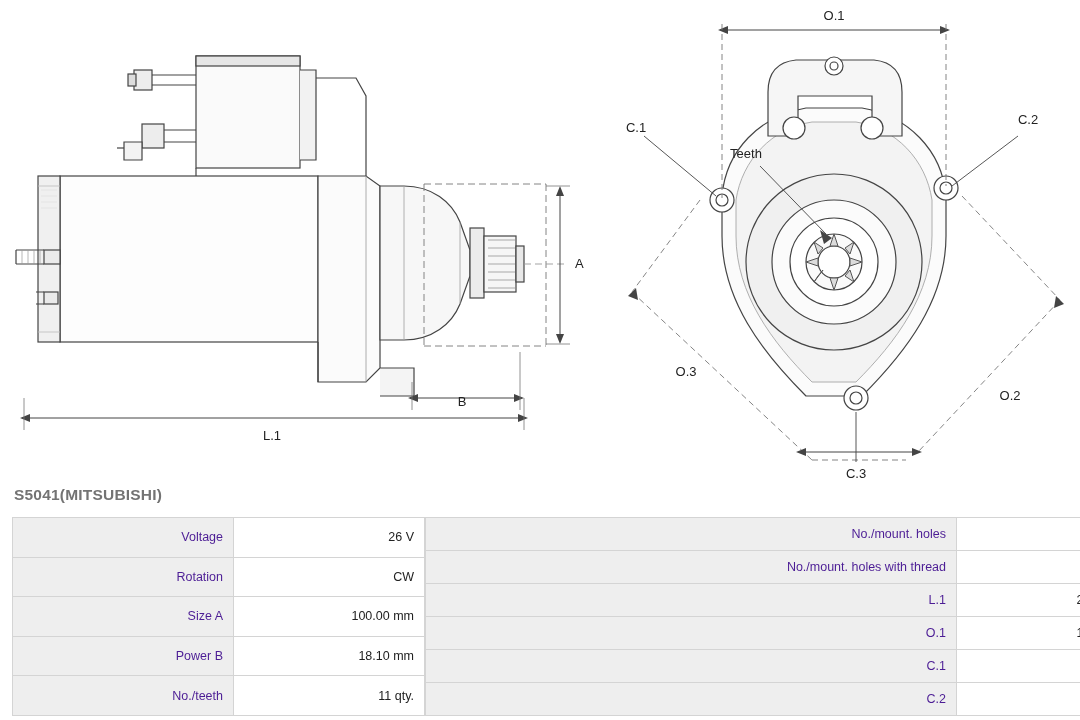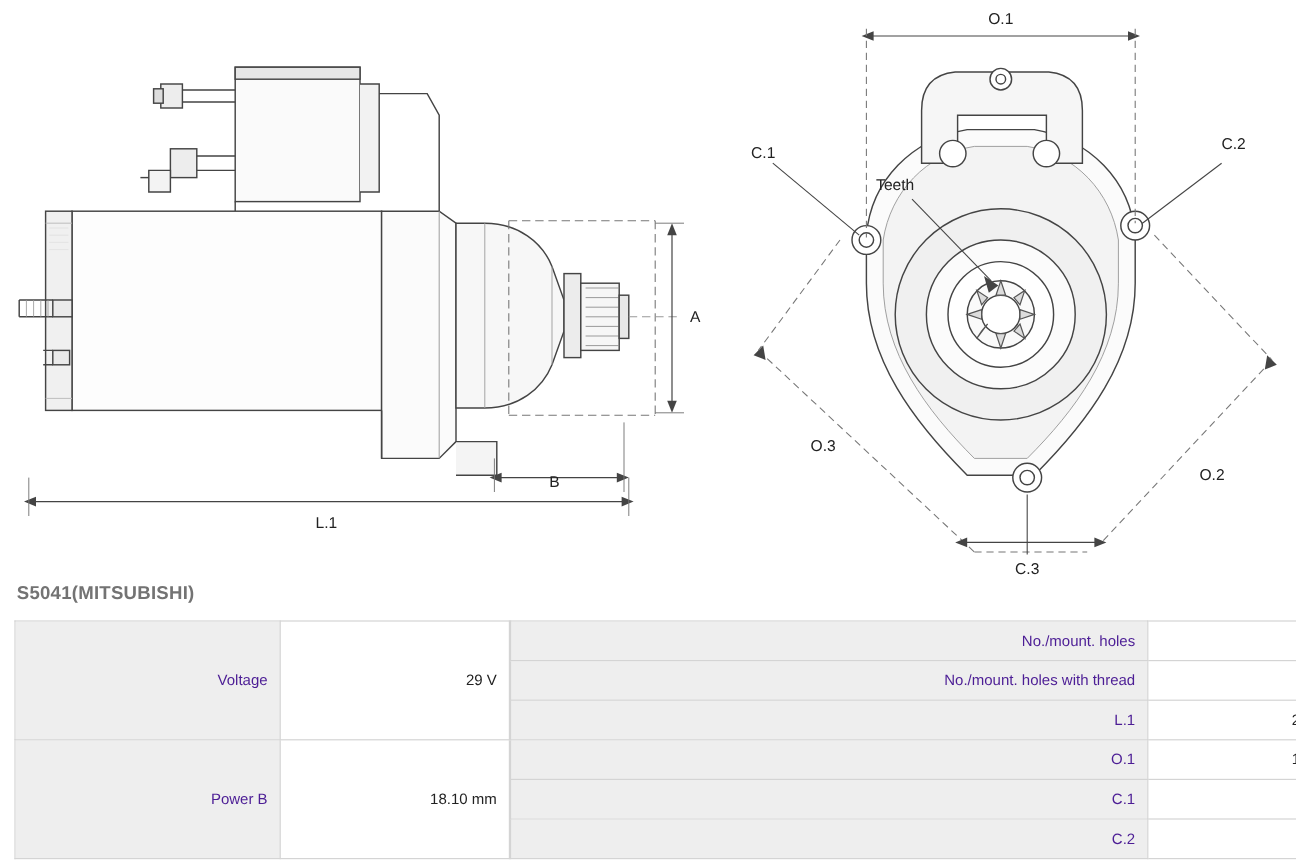--- a/index.html
+++ b/index.html
@@ -236,25 +236,37 @@
     </svg>
   </div>
 
   <div class="part-title">S5041(MITSUBISHI)</div>
 
   <div class="spec-wrap">
     <table class="spec left-spec">
       <tbody>
         <tr>
           <td class="lbl">Voltage</td>
-          <td class="val">29 V</td>
+          <td class="val">26 V</td>
+        </tr>
+        <tr>
+          <td class="lbl">Rotation</td>
+          <td class="val">CW</td>
+        </tr>
+        <tr>
+          <td class="lbl">Size A</td>
+          <td class="val">100.00 mm</td>
         </tr>
         <tr>
           <td class="lbl">Power B</td>
           <td class="val">18.10 mm</td>
+        </tr>
+        <tr>
+          <td class="lbl">No./teeth</td>
+          <td class="val">11 qty.</td>
         </tr>
       </tbody>
     </table>
 
     <table class="spec right-spec">
       <tbody>
         <tr>
           <td class="lbl">No./mount. holes</td>
           <td class="val">2 qty.</td>
         </tr>

